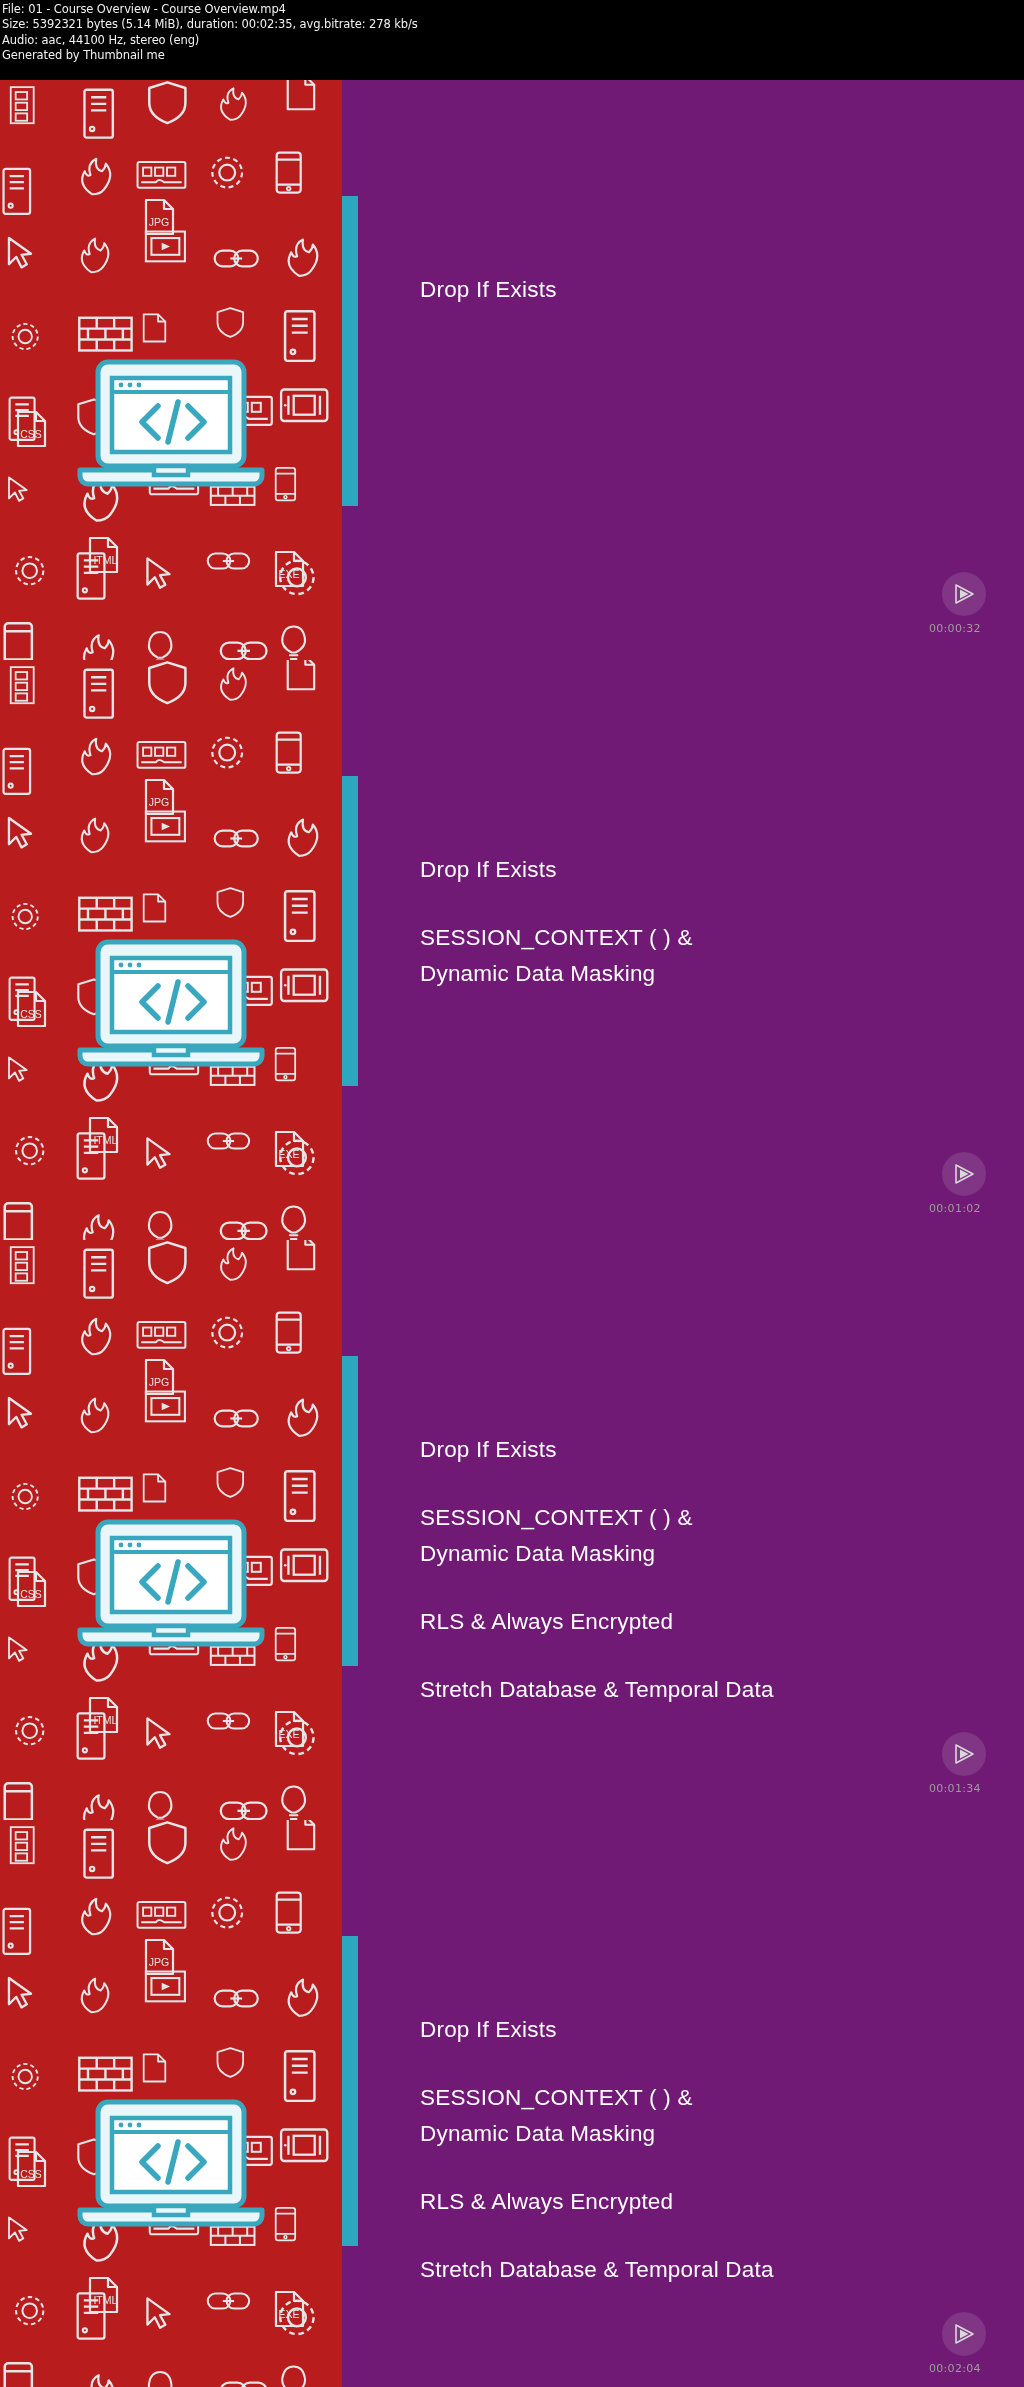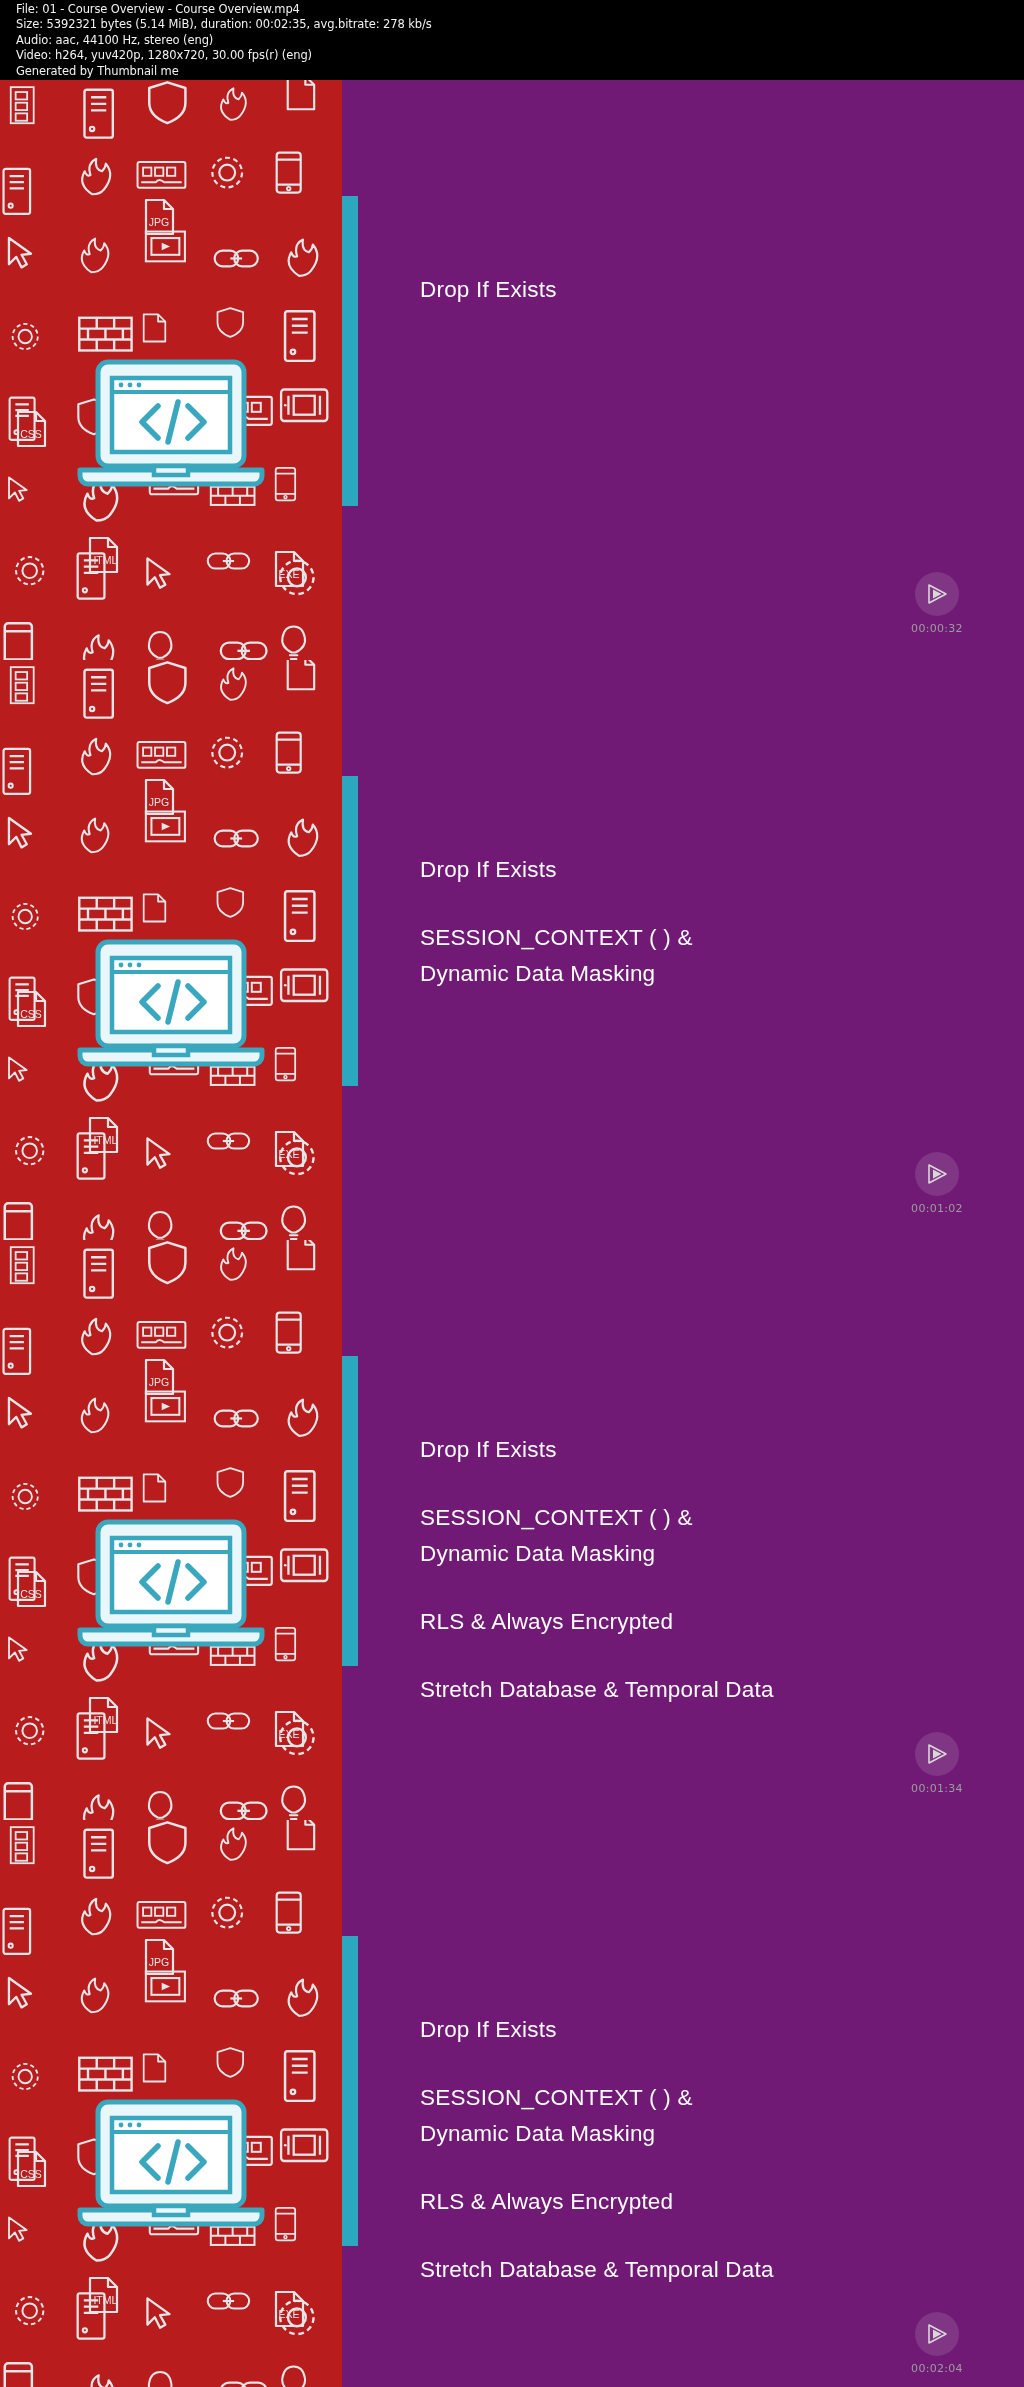--- a/index.html
+++ b/index.html
@@ -13,21 +13,21 @@
     position:relative;
     width:1024px; height:2387px;
     background:#000;
   }
 
   
   .header {
     position:absolute; top:0; left:0;
     width:1024px; height:80px;
     background:#000;
-    padding:2px 0 0 16px;
+    padding:2px 0 0 2px;
   }
   .header .line {
     color:#f2f2f2;
     font-family:"DejaVu Sans", sans-serif;
     font-size:11.5px;
     line-height:15.4px;
     letter-spacing:-0.1px;
     white-space:nowrap;
   }
 
@@ -88,23 +88,22 @@
     font-weight:400;
     letter-spacing:0.2px;
     white-space:pre-line;
     margin-bottom:32px;
   }
   .bullet:last-child { margin-bottom:0; }
 
   
   .play-overlay {
     position:absolute;
-    right:52px;
+    right:25px;
     width:70px;
-    text-align:center;
     pointer-events:none;
   }
   .play-circle {
     width:44px; height:44px;
     margin:0 auto;
     border-radius:50%;
     background:rgba(255,255,255,0.12);
     display:flex;
     align-items:center;
     justify-content:center;
@@ -120,21 +119,20 @@
 </style>
 </head>
 <body>
 
 <div id="page">
 
   <div class="header">
     <div class="line">File: 01 - Course Overview - Course Overview.mp4</div>
     <div class="line">Size: 5392321 bytes (5.14 MiB), duration: 00:02:35, avg.bitrate: 278 kb/s</div>
     <div class="line">Audio: aac, 44100 Hz, stereo (eng)</div>
-    <div class="line">Video: h264, yuv420p, 1280x720, 30.00 fps(r) (eng)</div>
     <div class="line">Generated by Thumbnail me</div>
   </div>
 
   <div class="sheet" id="sheet">
       <div class="tile">
         <div class="frame-left">
           <svg class="pattern" viewBox="0 0 342 580" preserveAspectRatio="xMidYMin slice" style="color:#e3e6e8">
             <g transform="translate(9.1,5.5) scale(0.82)">
               <use href="#ico-ram"></use>
             </g>

